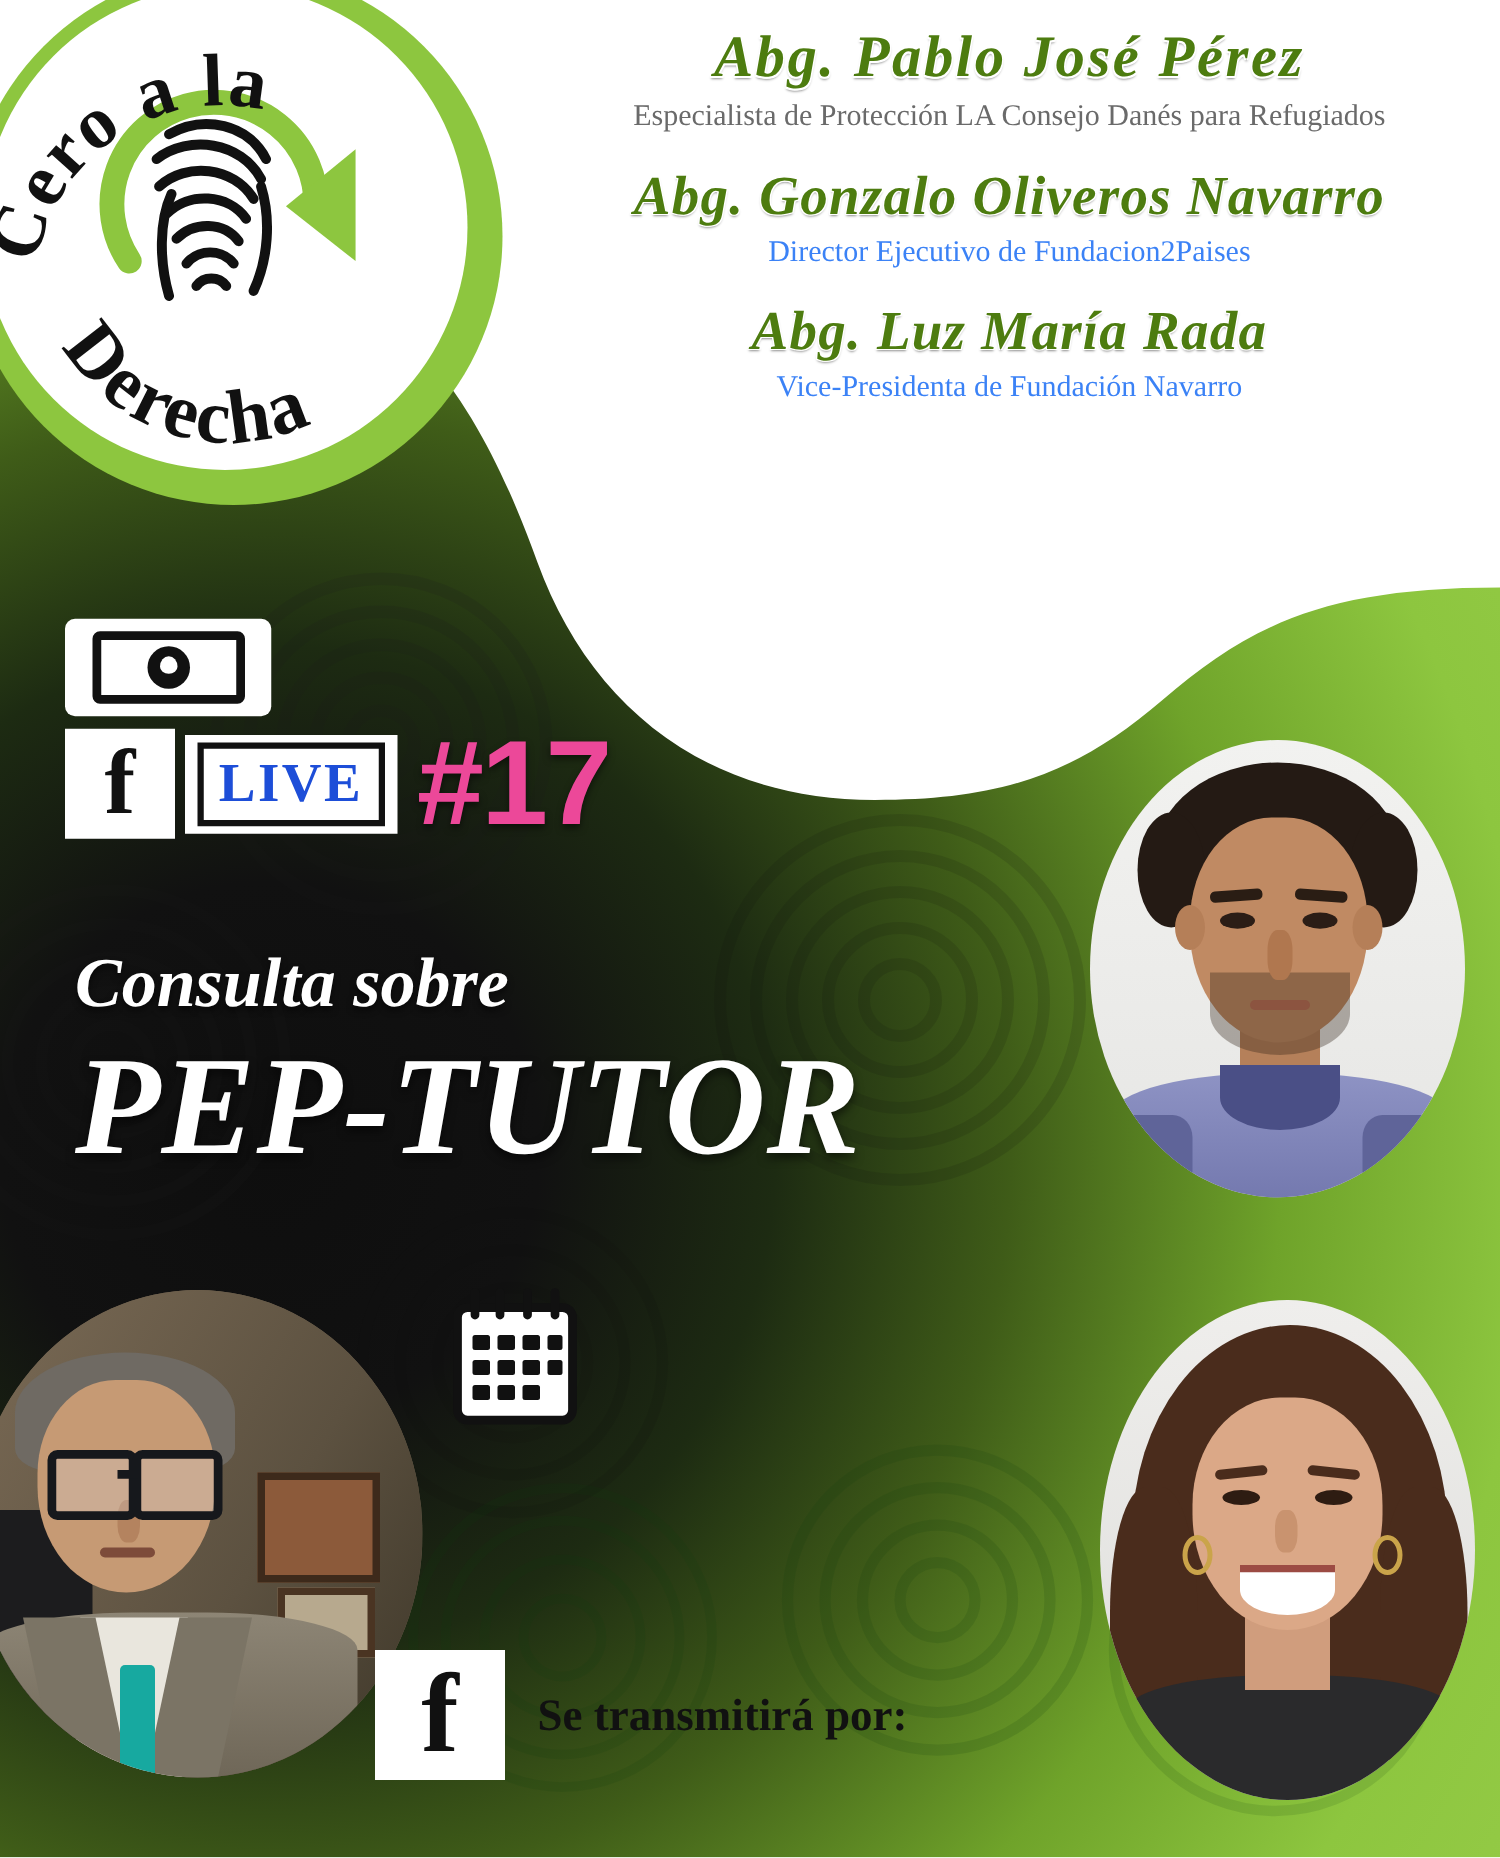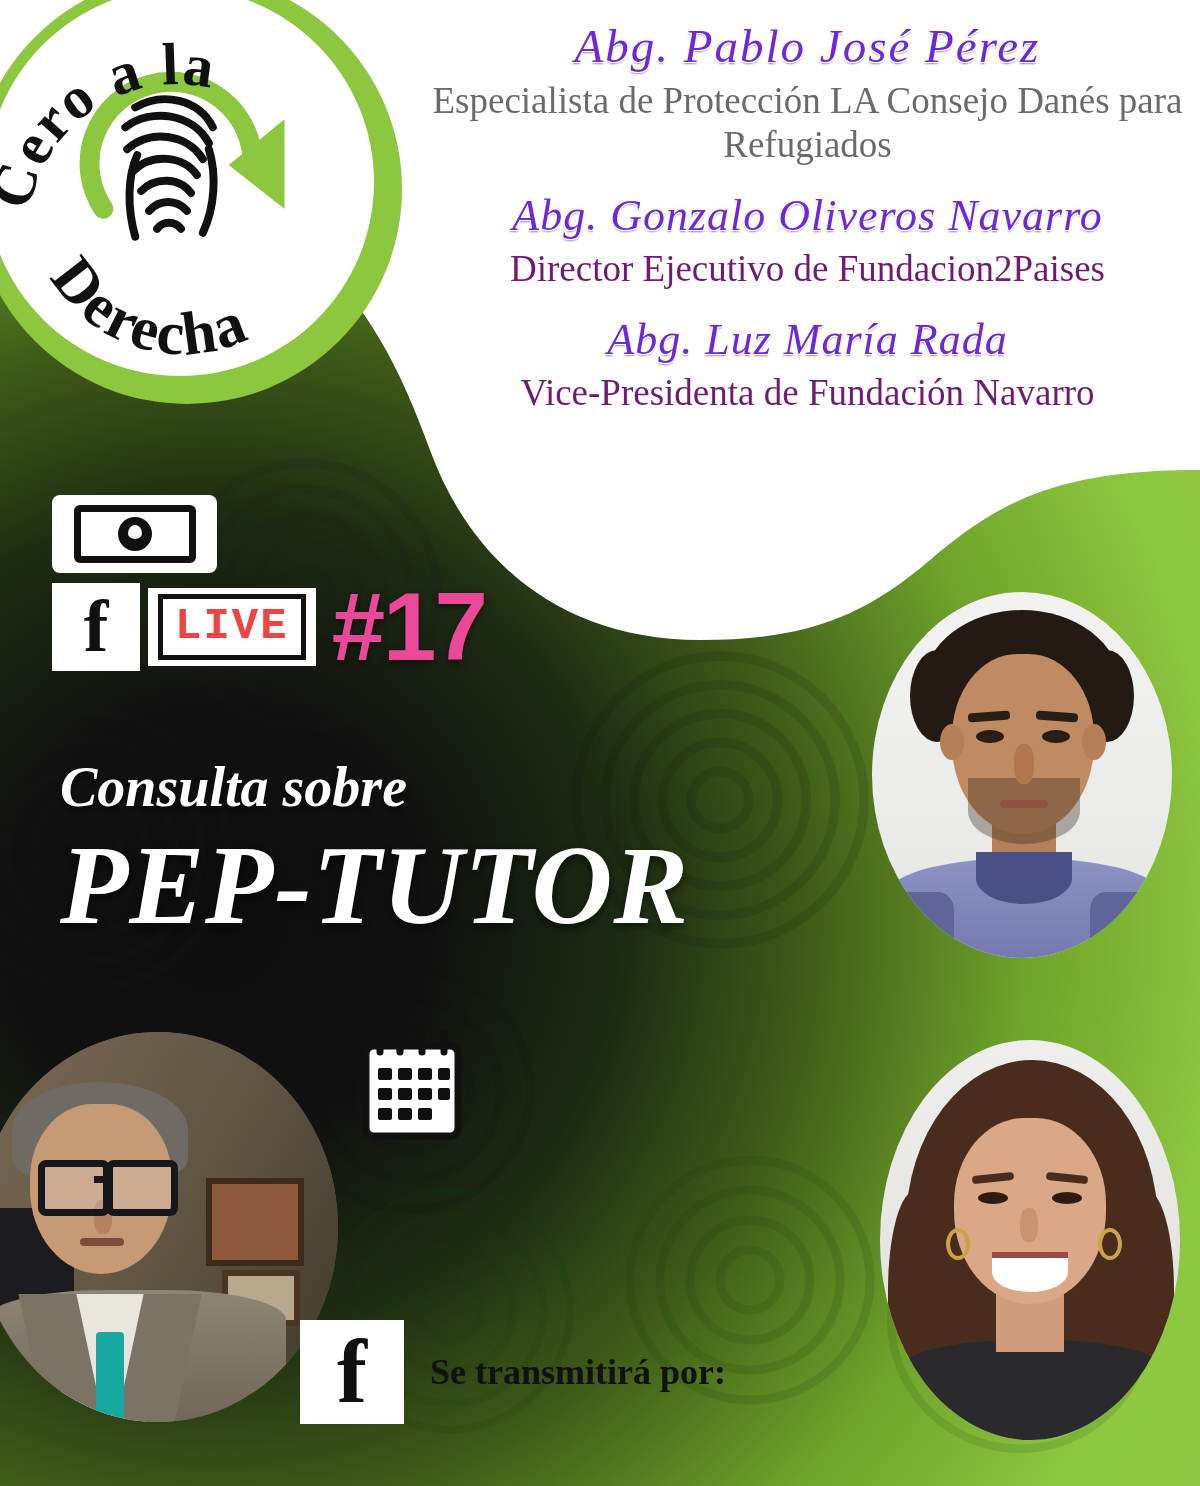--- a/index.html
+++ b/index.html
@@ -81,40 +81,40 @@
     left: 430px;
     top: 22px;
     width: 755px;
     z-index: 5;
     text-align: center;
   }
   .sp-block { margin-bottom: 26px; }
   .sp-name {
     font-family: "Liberation Serif", serif;
     font-style: italic;
-    font-weight: normal;
-    color: #6d28d9;
+    font-weight: bold;
+    color: #4d7c0f;
     text-shadow:
       -1px -1px 0 #fff, 1px -1px 0 #fff, -1px 1px 0 #fff, 1px 1px 0 #fff,
       0 2px 2px rgba(0,0,0,0.45);
     letter-spacing: 2px;
     line-height: 1.05;
   }
   .sp-name.n1 { font-size: 47px; }
   .sp-name.n2 { font-size: 44px; letter-spacing: 1px; }
   .sp-name.n3 { font-size: 44px; letter-spacing: 1px; }
   .sp-role {
     font-family: "Liberation Serif", serif;
     color: #6a6a6a;
-    font-size: 37px;
+    font-size: 24px;
     line-height: 1.18;
     margin-top: 8px;
   }
   .sp-block.b2 .sp-role,
-  .sp-block.b3 .sp-role { color: #701a75; }
+  .sp-block.b3 .sp-role { color: #3b82f6; }
   .sp-block.b3 { margin-bottom: 0; }
 
   
   .live-wrap {
     position: absolute;
     left: 52px;
     top: 495px;
     z-index: 6;
     display: flex;
     flex-direction: column;
@@ -166,25 +166,25 @@
   .live-box {
     margin-left: 8px;
     background: #fff;
     padding: 6px 10px;
     display: flex; align-items: center; justify-content: center;
   }
   .live-box span {
     display: block;
     border: 5px solid #111;
     padding: 2px 12px 4px 12px;
-    font-family: Liberation Mono, monospace;
+    font-family: Liberation Serif, serif;
     font-weight: bold;
     font-size: 44px;
     letter-spacing: 2px;
-    color: #ef4444;
+    color: #1d4ed8;
     text-align: center;
   }
   .hash-num {
     margin-left: 16px;
     font-family: "Liberation Sans", sans-serif;
     font-weight: bold;
     font-size: 96px;
     color: #ec4899;
     line-height: 0.85;
     letter-spacing: -2px;

